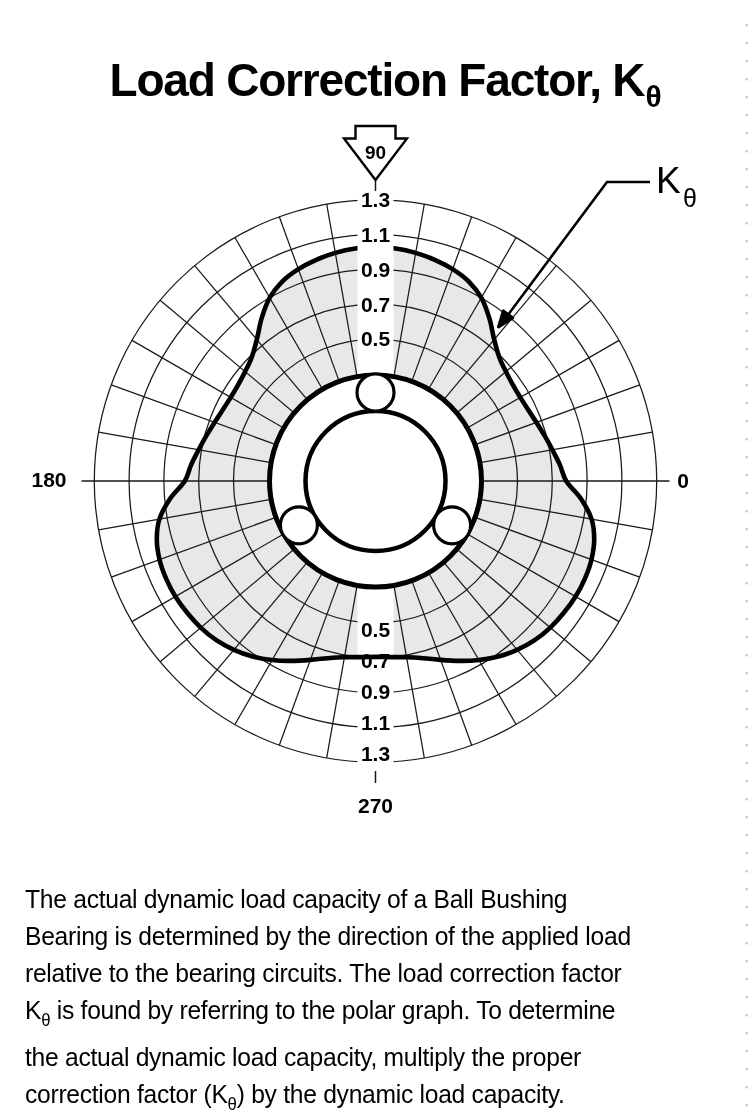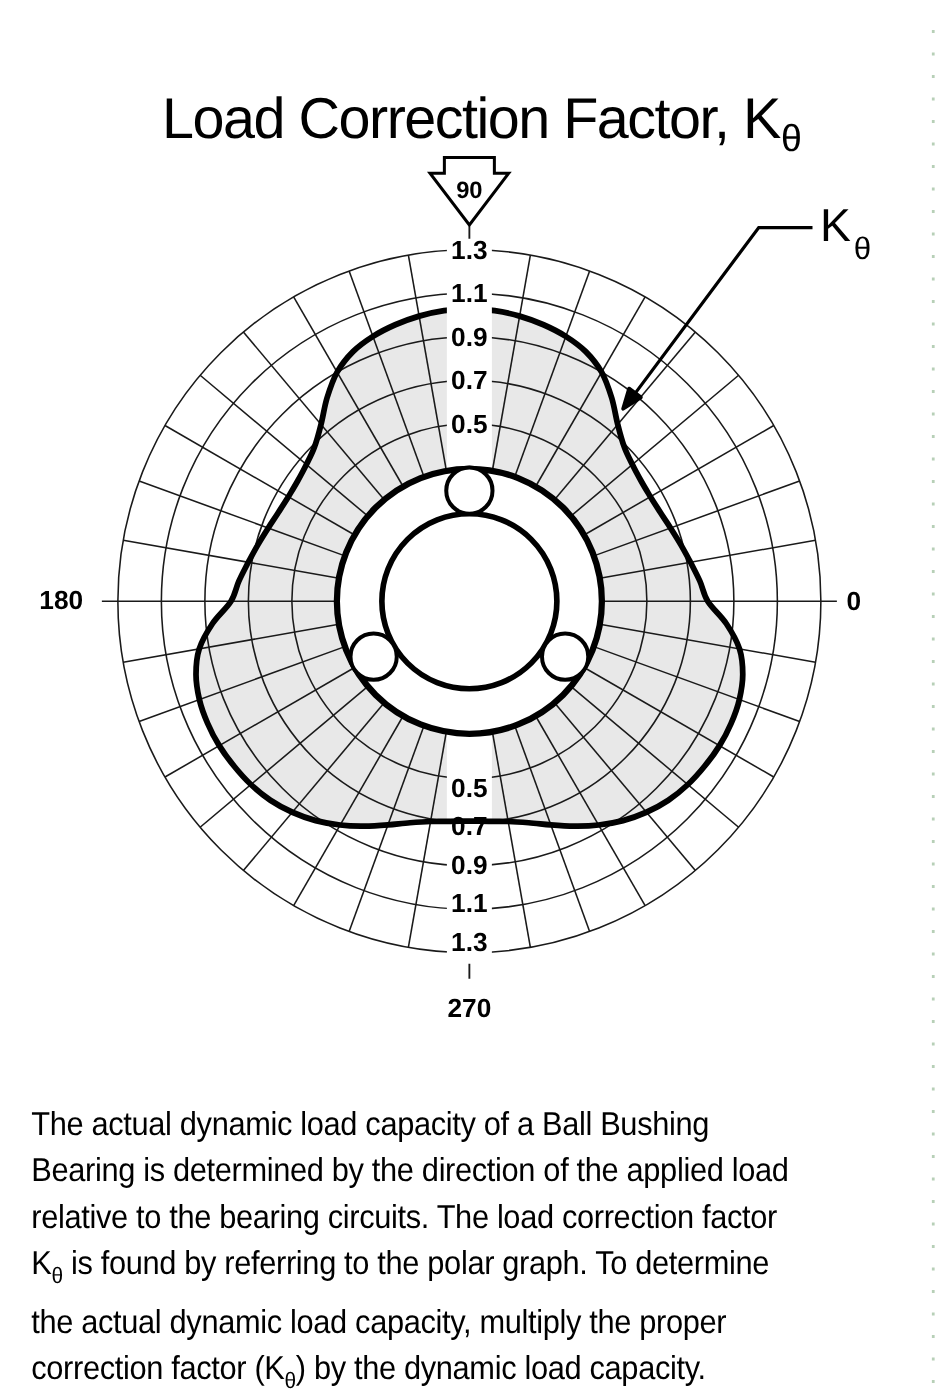--- a/index.html
+++ b/index.html
@@ -1,19 +1,19 @@
 <!DOCTYPE html>
 <html><head>
 <meta charset="utf-8">
 <style>
   html,body{margin:0;padding:0;background:#ffffff;}
   .page{position:relative;width:750px;height:1119px;background:#fff;overflow:hidden;
         font-family:"Liberation Sans",sans-serif;color:#000;}
-  .title{position:absolute;top:36px;left:20px;width:730px;text-align:center;
-         font-size:46px;font-weight:400;letter-spacing:-1.2px;white-space:nowrap;}
+  .title{position:absolute;top:22px;left:20px;width:730px;text-align:center;
+         font-size:46px;font-weight:700;letter-spacing:-1.2px;white-space:nowrap;}
   .title .sub{font-size:30px;vertical-align:-11px;margin-left:1px;}
   #polar-chart{position:absolute;left:0;top:0;}
   .desc{position:absolute;left:25px;top:881px;font-size:26.5px;line-height:37px;
         letter-spacing:-0.3px;}
   .desc .line{white-space:nowrap;transform:scaleX(0.93);transform-origin:0 50%;}
   .desc .sub{font-size:18px;vertical-align:-7px;}
 </style>
 </head>
 <body>
 

